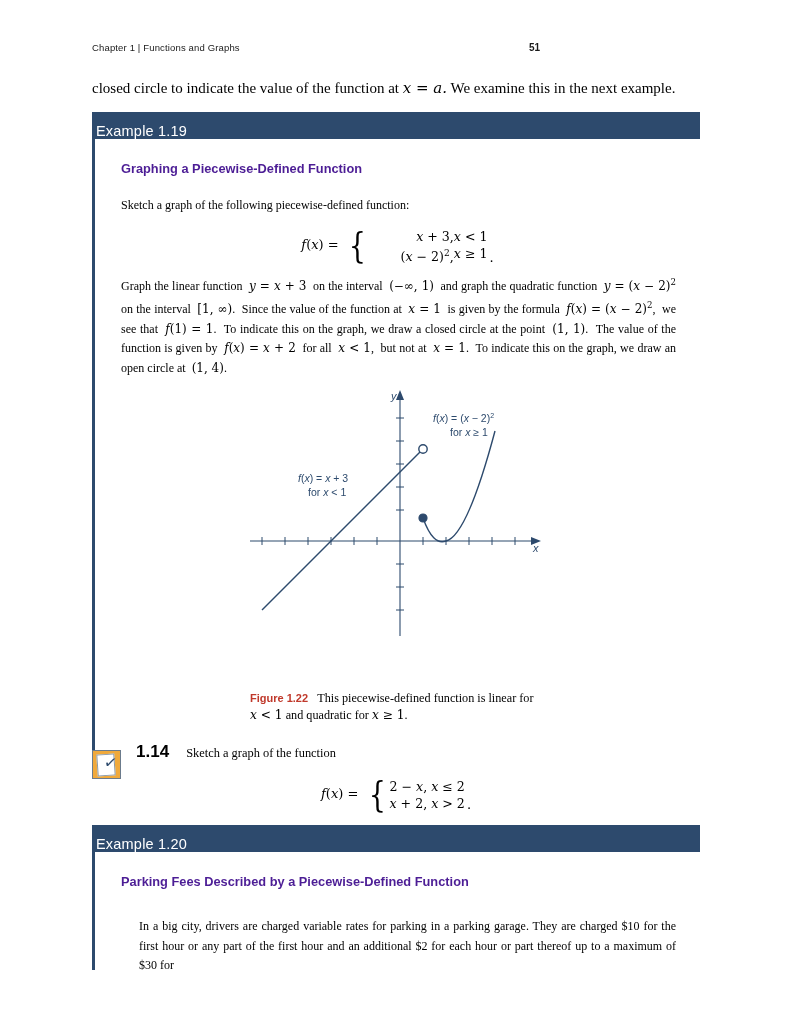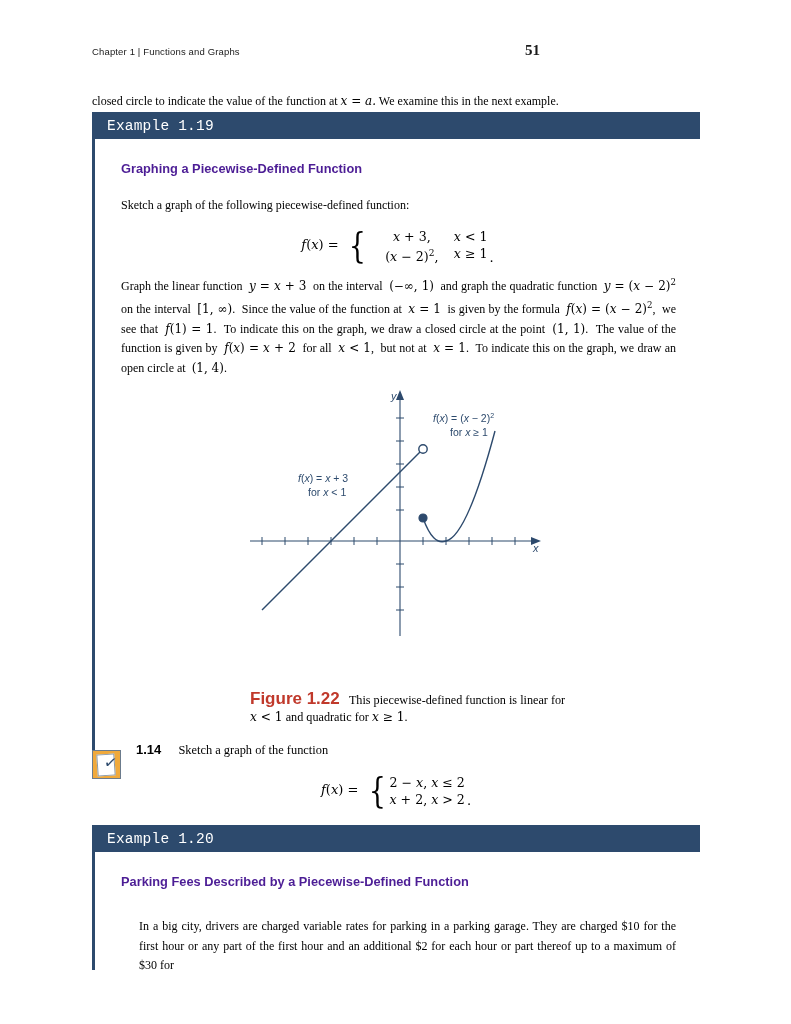--- a/index.html
+++ b/index.html
@@ -29,46 +29,46 @@
     left: 92px;
     right: 92px;
     font-family: "Liberation Sans", sans-serif;
     font-size: 9.5px;
     color: #1a1a1a;
     display: flex;
     justify-content: space-between;
     align-items: baseline;
   }
   .runhead .title { letter-spacing: 0.15px; }
-  .runhead .pageno { font-weight: bold; font-size: 15px; font-family: Liberation Serif, serif; }
+  .runhead .pageno { font-weight: bold; font-size: 10px; }
 
   
   .intro {
     position: absolute;
     left: 92px;
-    top: 78px;
+    top: 70px;
     width: 610px;
-    font-size: 12px;
-    line-height: 23px;
+    font-size: 15px;
+    line-height: 13px;
   }
 
   
   .example {
     position: absolute;
     left: 92px;
     width: 608px;
   }
   .ex-header {
     background: #2d4a6d;
     color: #ffffff;
     height: 27px;
     display: flex;
-    align-items: center;
-    padding-left: 15px;
-    font-family: Liberation Mono, monospace;
+    align-items: flex-end;
+    padding-left: 4px;
+    font-family: Liberation Sans, sans-serif;
     font-size: 14.5px;
     letter-spacing: 0.2px;
   }
   .ex-body {
     border-left: 3px solid #2d4a6d;
     padding: 0 0 0 0;
     min-height: 10px;
     position: relative;
   }
   .ex-title {
@@ -110,21 +110,21 @@
   }
   .brace {
     font-size: 36px;
     line-height: 34px;
     font-family: "DejaVu Serif", serif;
     transform: scaleX(0.75);
     margin-right: 1px;
   }
   .cases {
     display: inline-block;
-    text-align: center;
+    text-align: right;
     font-size: 12.6px;
     line-height: 17px;
   }
   .cases .row { display: flex; }
   .cases .c1 { min-width: 84px; }
   .cases .c2 { min-width: 10px; }
   .sup { font-size: 0.72em; vertical-align: super; }
 
   
   .figwrap {
@@ -134,21 +134,21 @@
   }
   .figcap {
     font-size: 12.2px;
     line-height: 17px;
     padding: 4px 24px 0 155px;
   }
   .figcap .fignum {
     color: #c0392b;
     font-family: "Liberation Sans", sans-serif;
     font-weight: bold;
-    font-size: 17px;
+    font-size: 11px;
   }
 
   
   .checkpoint {
     position: absolute;
     left: 92px;
     top: 730px;
     width: 608px;
   }
   .cp-icon {
@@ -174,21 +174,21 @@
     font-family: "Liberation Sans", sans-serif;
     transform: rotate(8deg);
   }
   .cp-line {
     padding-left: 44px;
     font-size: 12.4px;
   }
   .cp-num {
     font-family: "Liberation Sans", sans-serif;
     font-weight: bold;
-    font-size: 13px;
+    font-size: 17px;
     margin-right: 14px;
   }
 
   
   svg text {
     font-family: "Liberation Sans", sans-serif;
     fill: #2d4a6d;
   }
 </style>
 </head>

